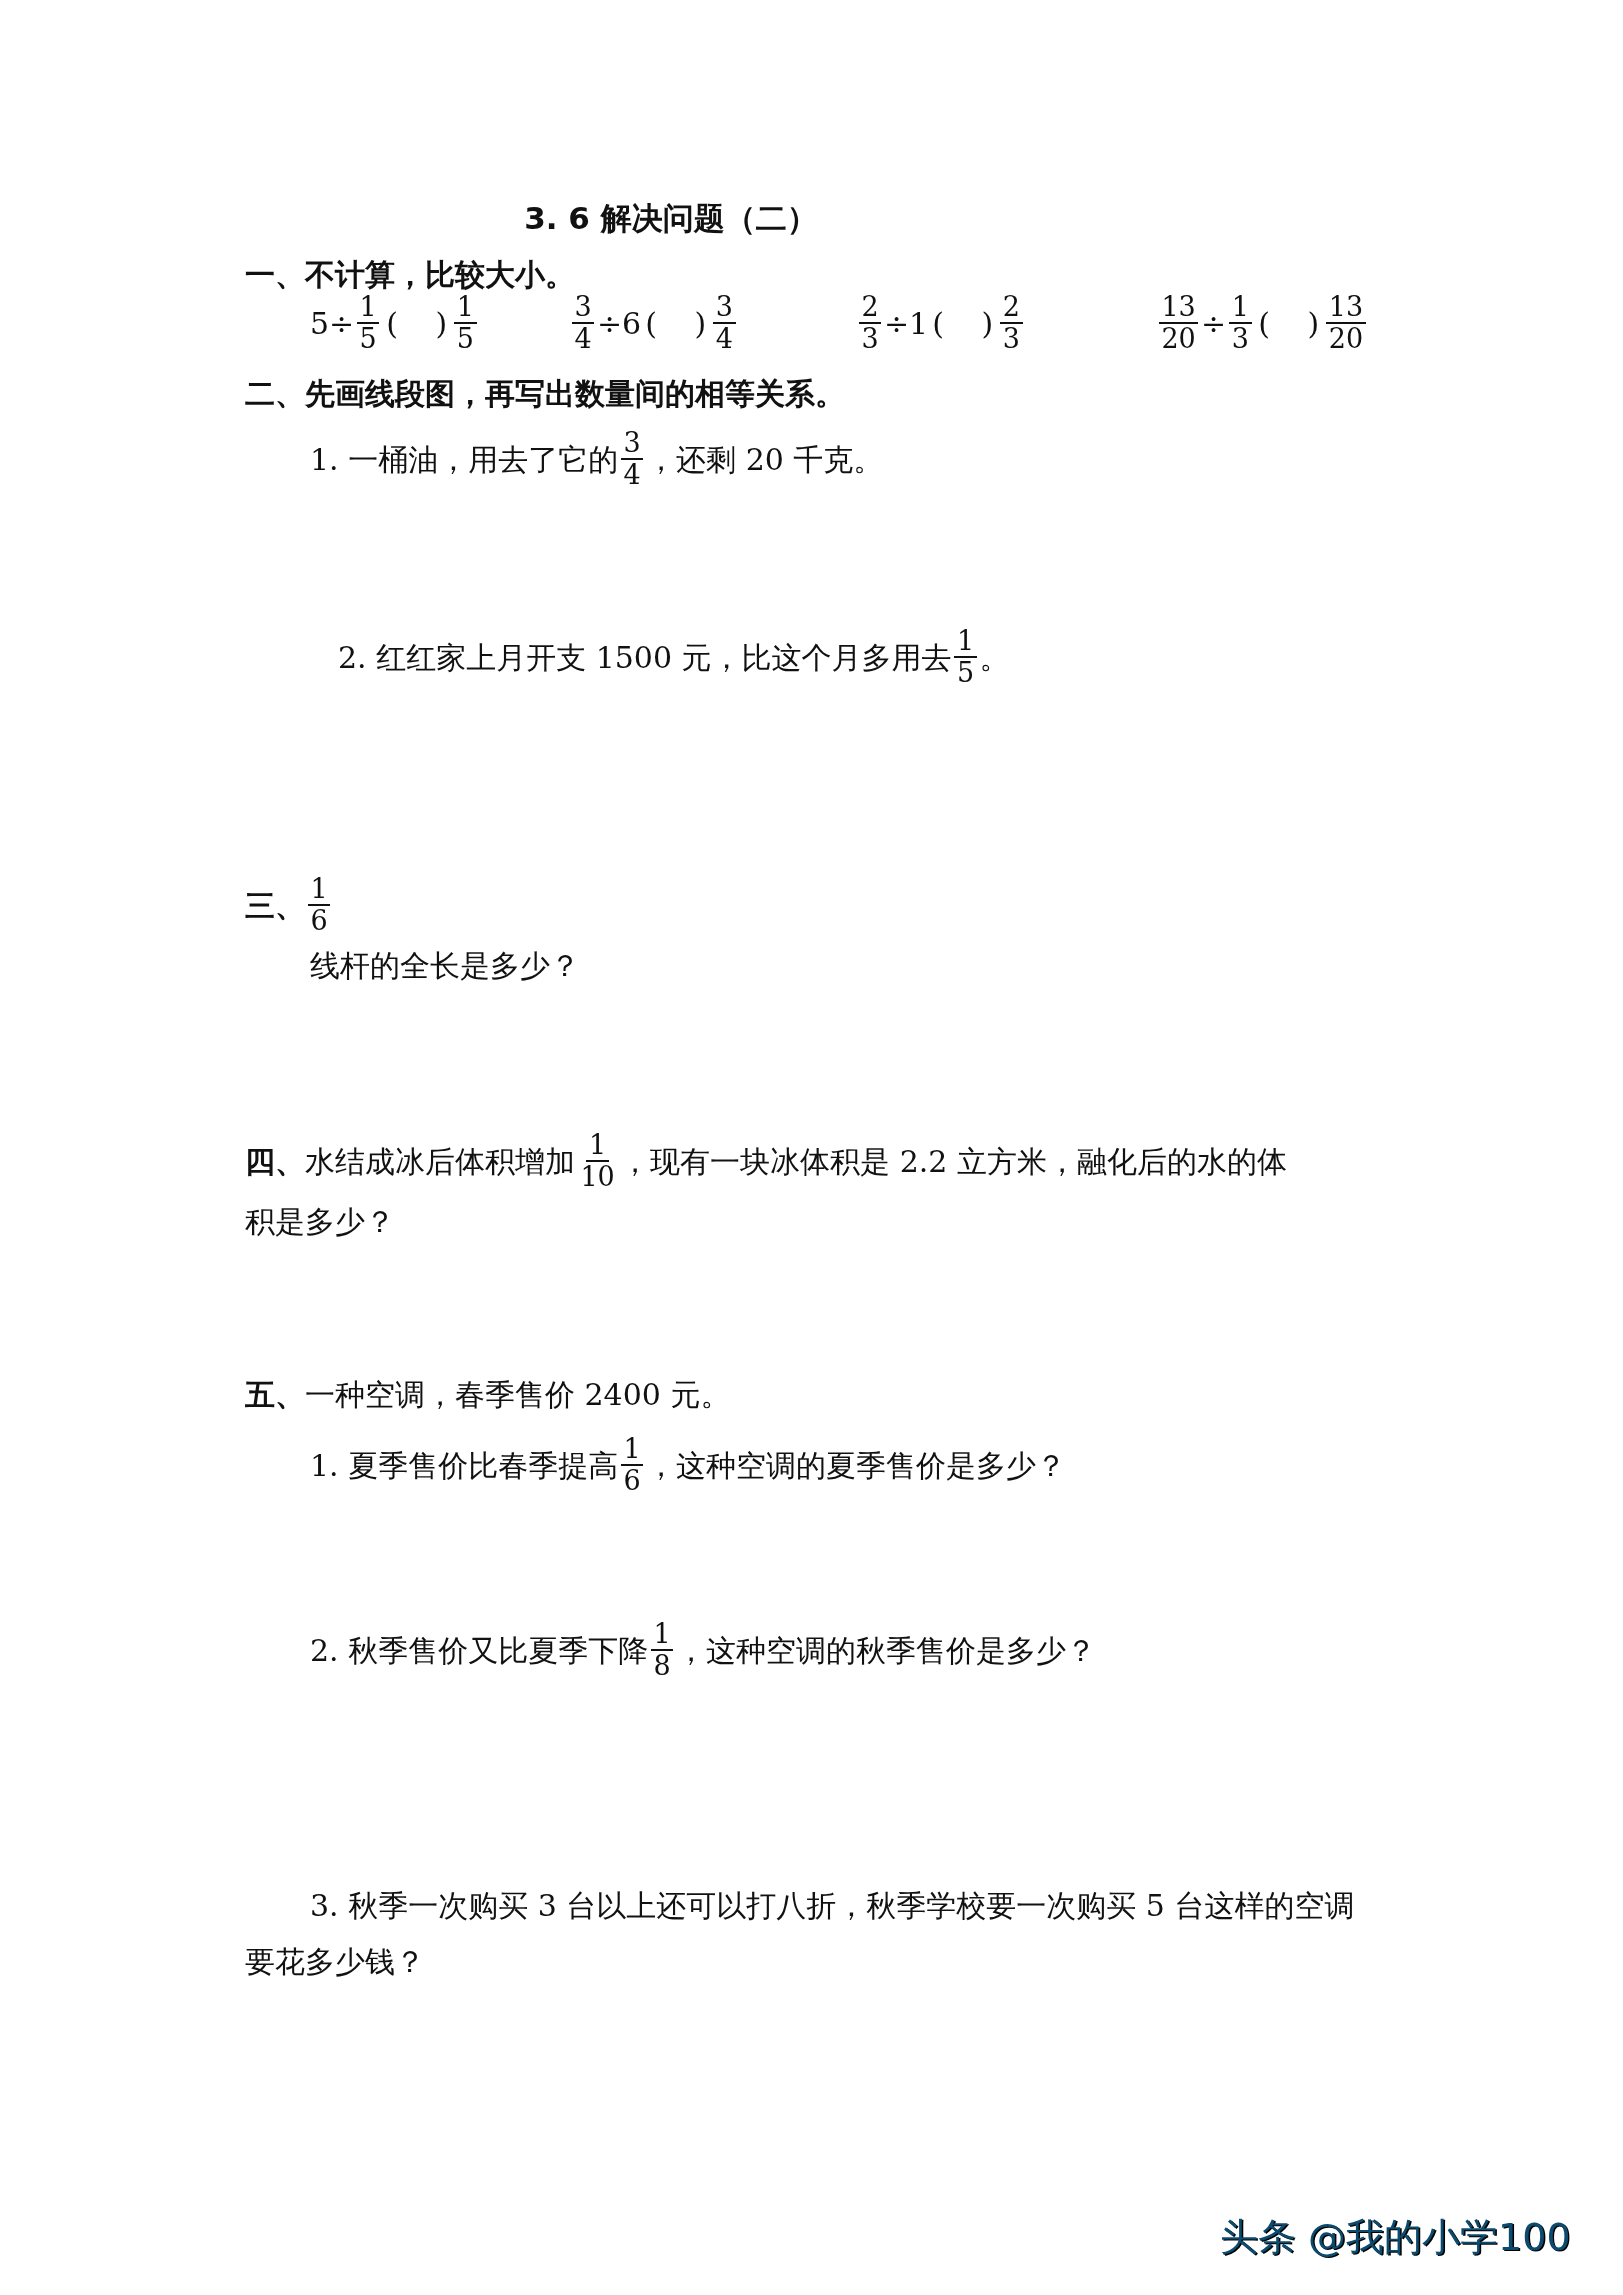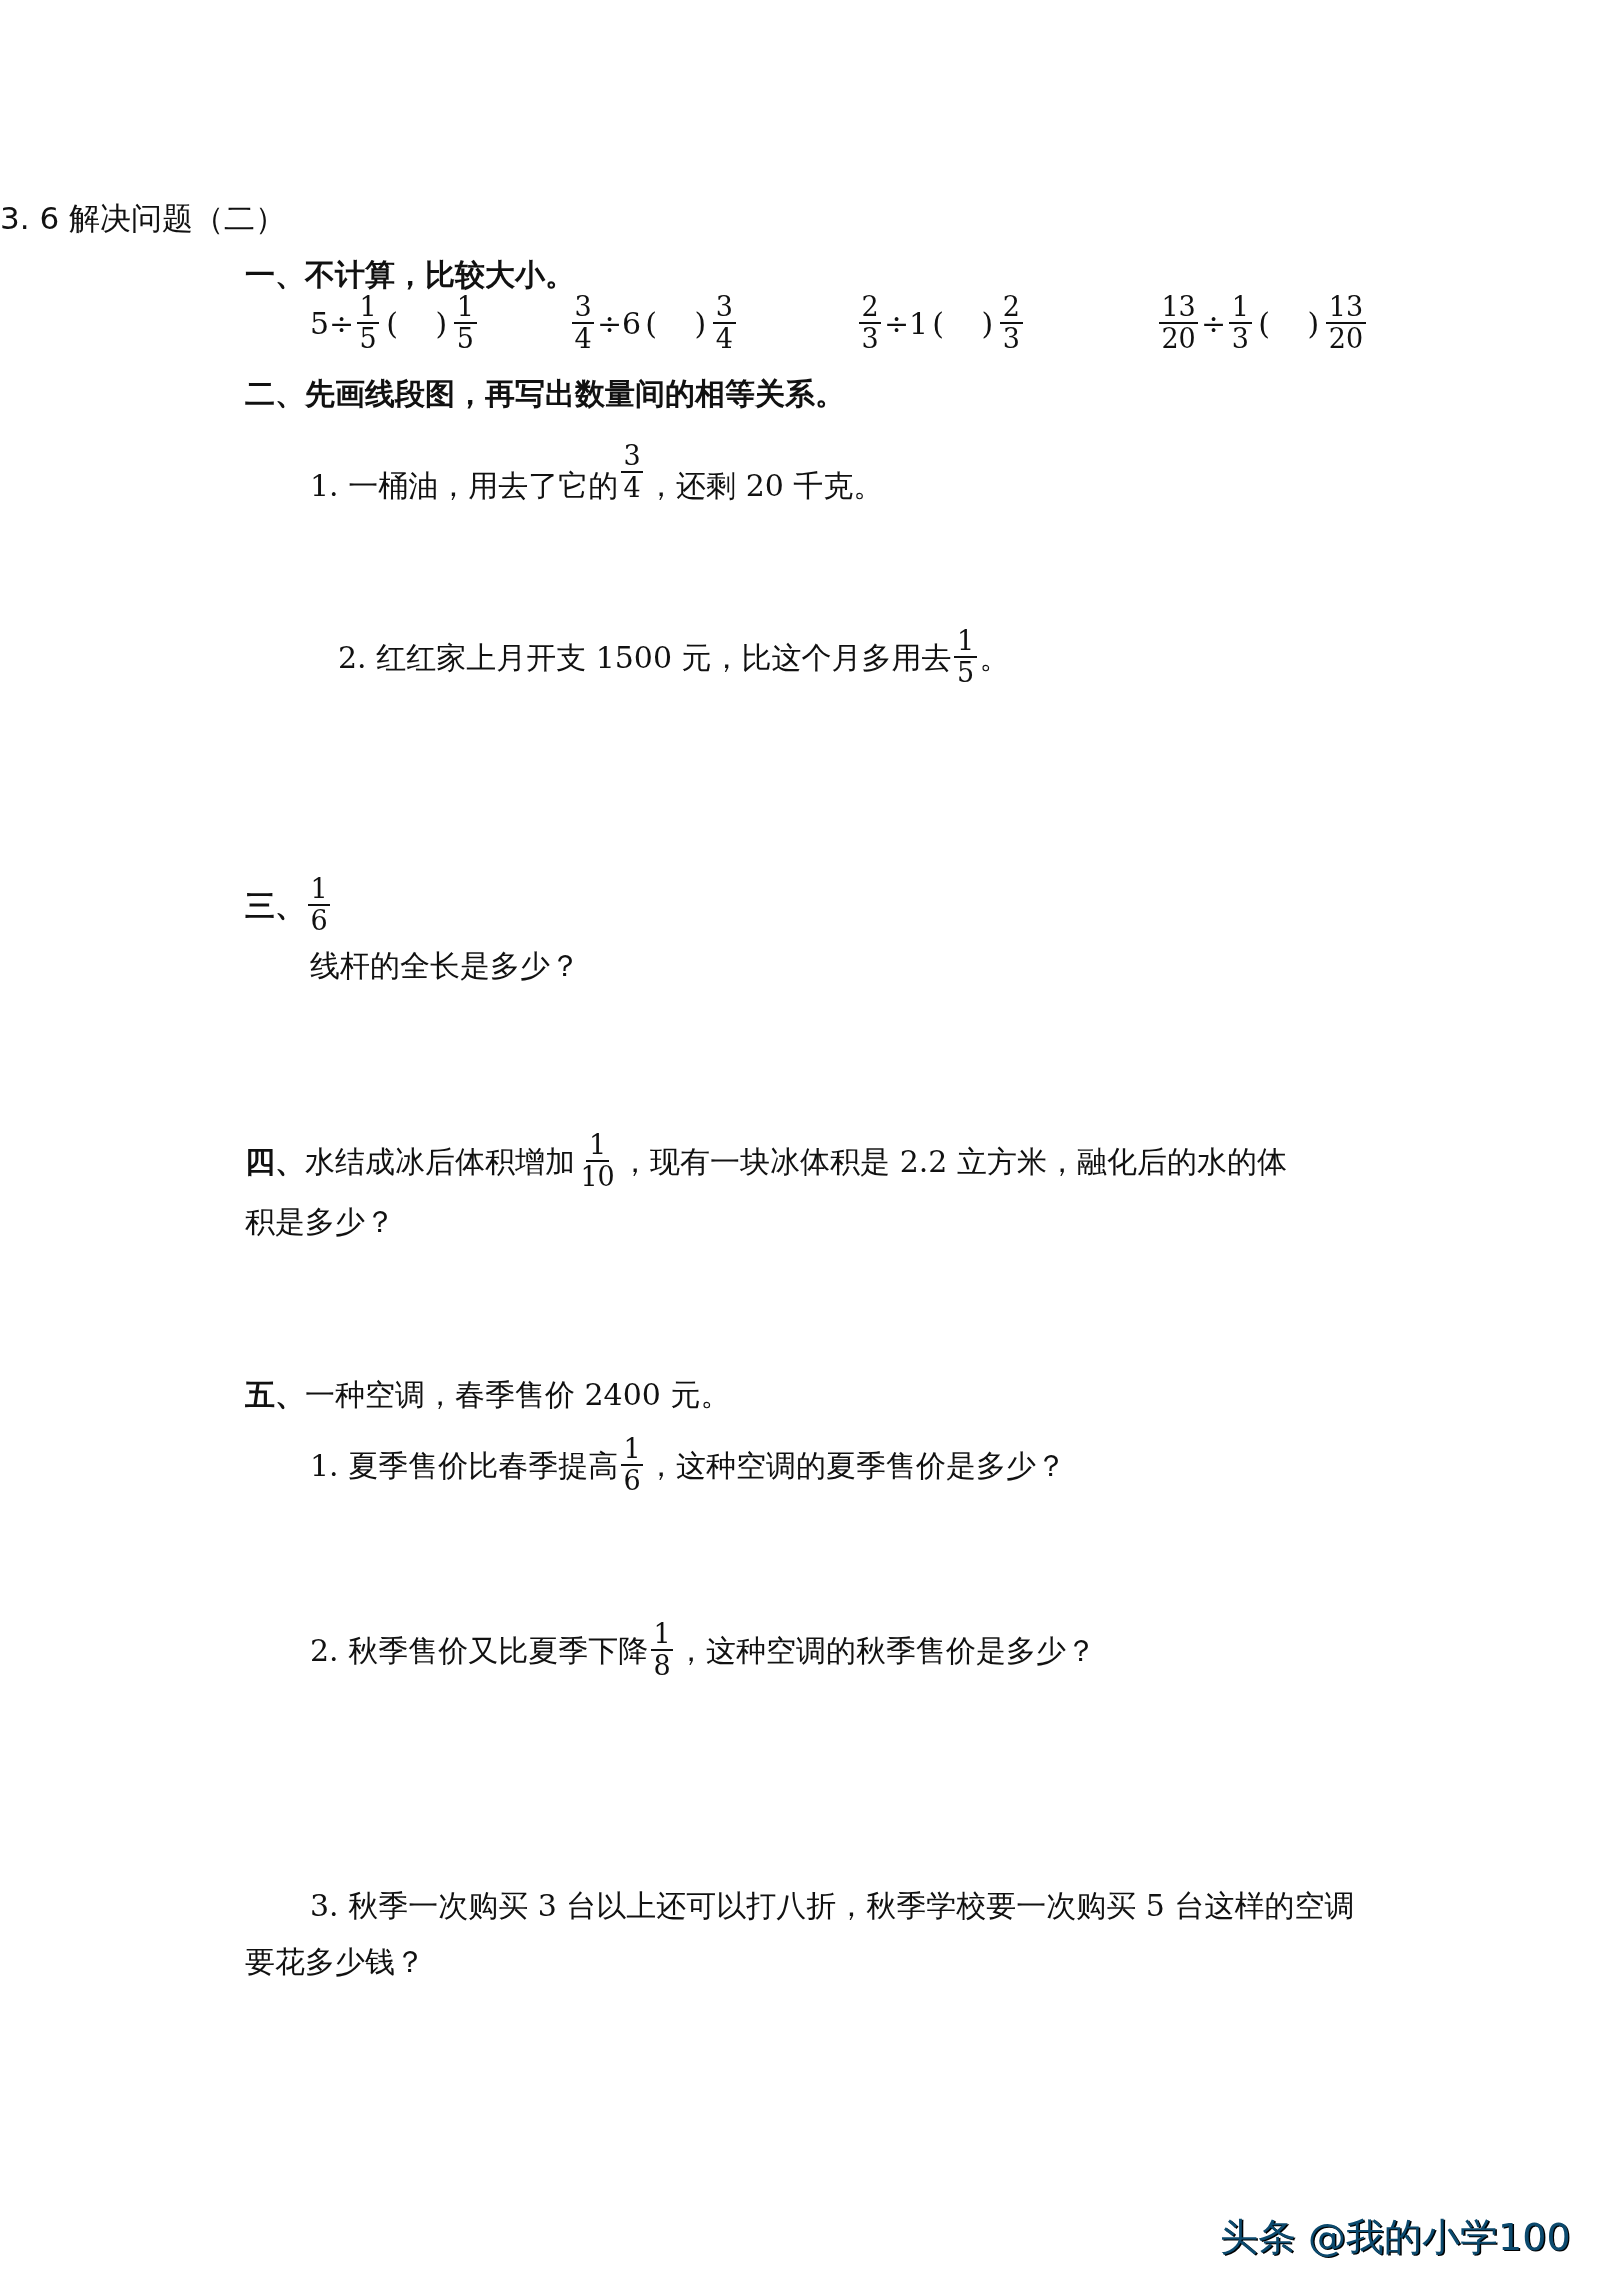--- a/index.html
+++ b/index.html
@@ -1,20 +1,20 @@
 <!DOCTYPE html>
 <html style="font-size:11px"><head>
 <meta charset="utf-8">
 <style>
   html,body{margin:0;padding:0;background:#fff;}
   body{width:1623px;height:2295px;position:relative;overflow:hidden;
        font-family:"DejaVu Serif","Liberation Serif",serif;color:#111;}
   .line{position:absolute;font-size:30px;line-height:35px;white-space:nowrap;}
   .bold{font-weight:bold;font-family:"DejaVu Sans","Liberation Sans",sans-serif;}
-  .title{position:absolute;top:198px;left:0;width:1342px;font-size:31px;font-weight:normal;font-family:"DejaVu Sans","Liberation Sans",sans-serif;}
+  .title{position:absolute;top:198px;left:0;width:1342px;text-align:center;font-size:31px;font-weight:bold;font-family:"DejaVu Sans","Liberation Sans",sans-serif;}
   .frac{display:inline-flex;flex-direction:column;align-items:center;vertical-align:middle;font-size:27px;line-height:30px;margin:0 2.7px;}
   .frac .num{border-bottom:2px solid #111;padding:0 2.7px;}
   .frac .den{padding:0 2.7px;}
   .cmp{position:absolute;top:292px;font-size:30px;white-space:nowrap;display:flex;align-items:center;}
   .paren{display:inline-block;width:61px;display:inline-flex;justify-content:space-between;margin:0 4.1px;}
   .watermark{position:absolute;left:1220px;top:2212px;font-size:38px;font-family:"DejaVu Sans","Liberation Sans",sans-serif;color:#0c4a6e;text-shadow:1.4px 1.4px 0 #000;-webkit-text-stroke:0;}
 </style>
 </head>
 <body>
 
@@ -84,21 +84,21 @@
       <span>(</span>
       <span>)</span>
     </span>
   <span class="frac">
       <span class="num">13</span>
       <span class="den">20</span>
     </span>
 </div>
 
 <div class="line bold" style="left:245px;top:376px;">二、先画线段图，再写出数量间的相等关系。</div>
-<div class="line" style="left:310px;top:441px;display:flex;align-items:flex-end;">
+<div class="line" style="left:310px;top:428px;display:flex;align-items:center;">
   <span>1. 一桶油，用去了它的</span>
   <span class="frac">
       <span class="num">3</span>
       <span class="den">4</span>
     </span>
   <span>，还剩 20 千克。</span>
 </div>
 <div class="line" style="left:310px;top:626px;display:flex;align-items:center;margin-left:28px;">
   <span>2. 红红家上月开支 1500 元，比这个月多用去</span>
   <span class="frac">

